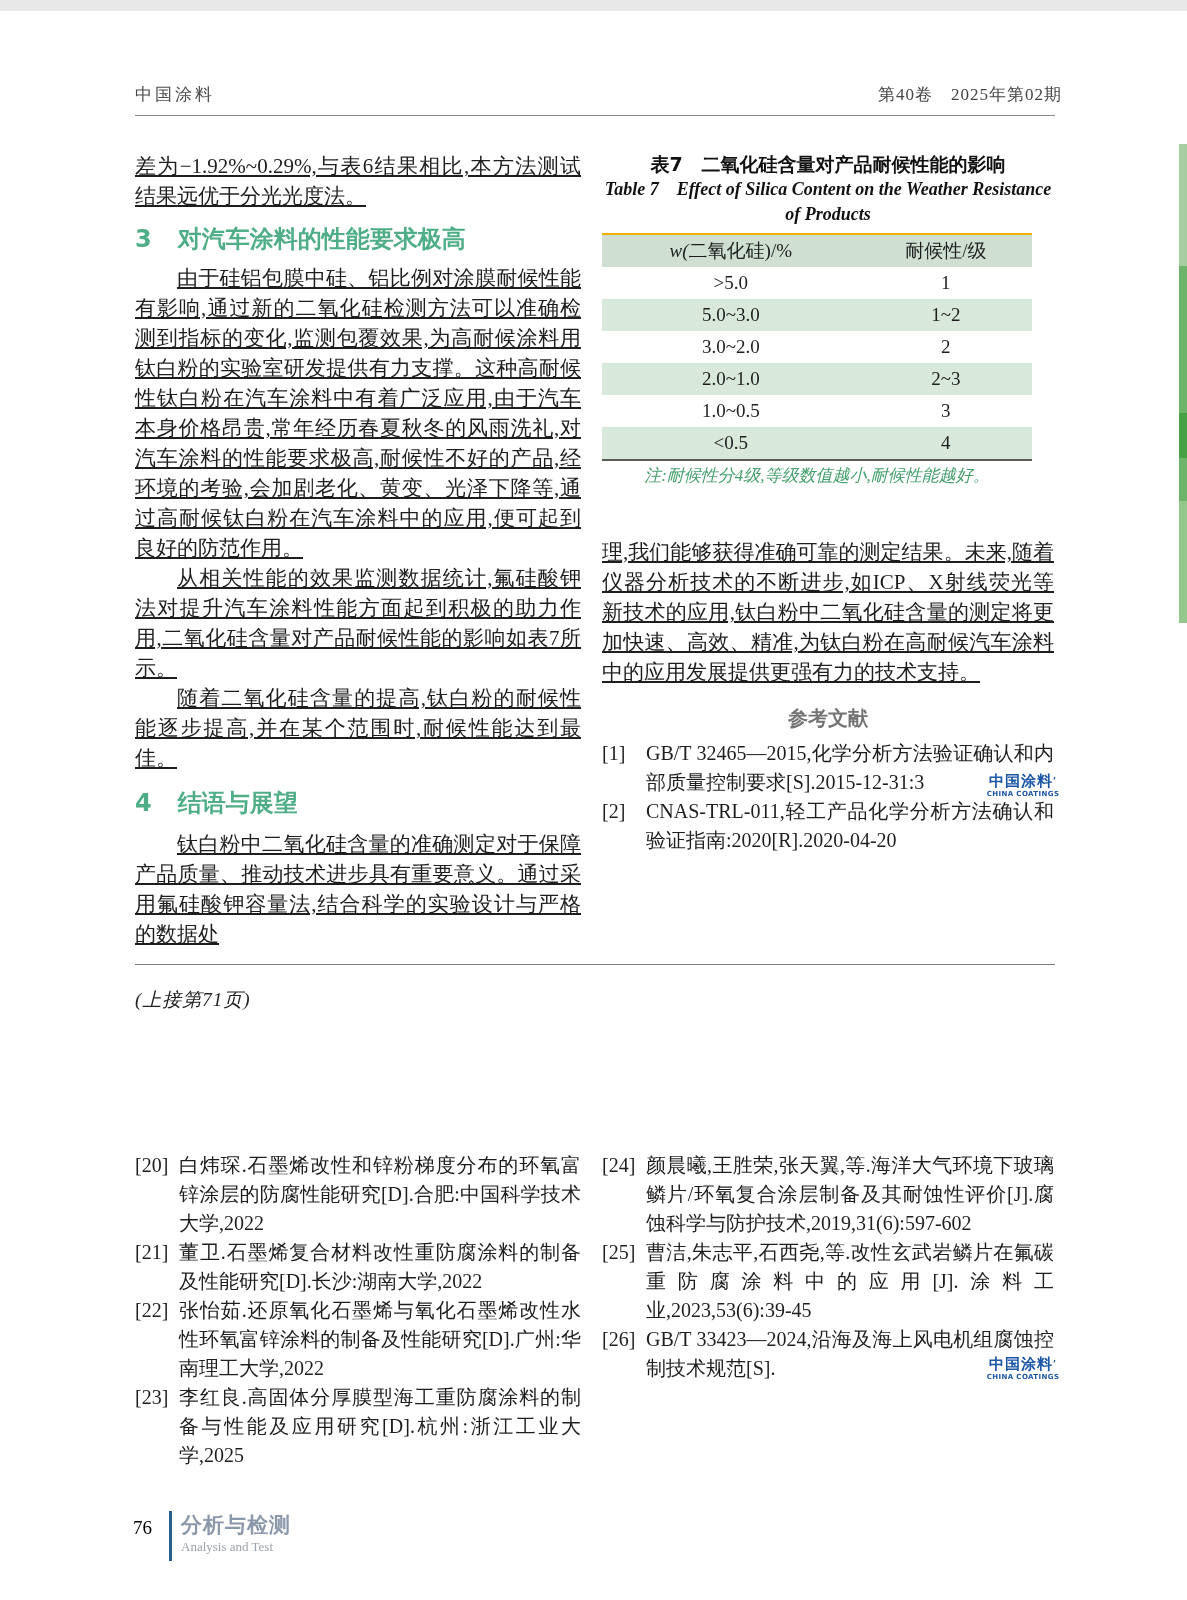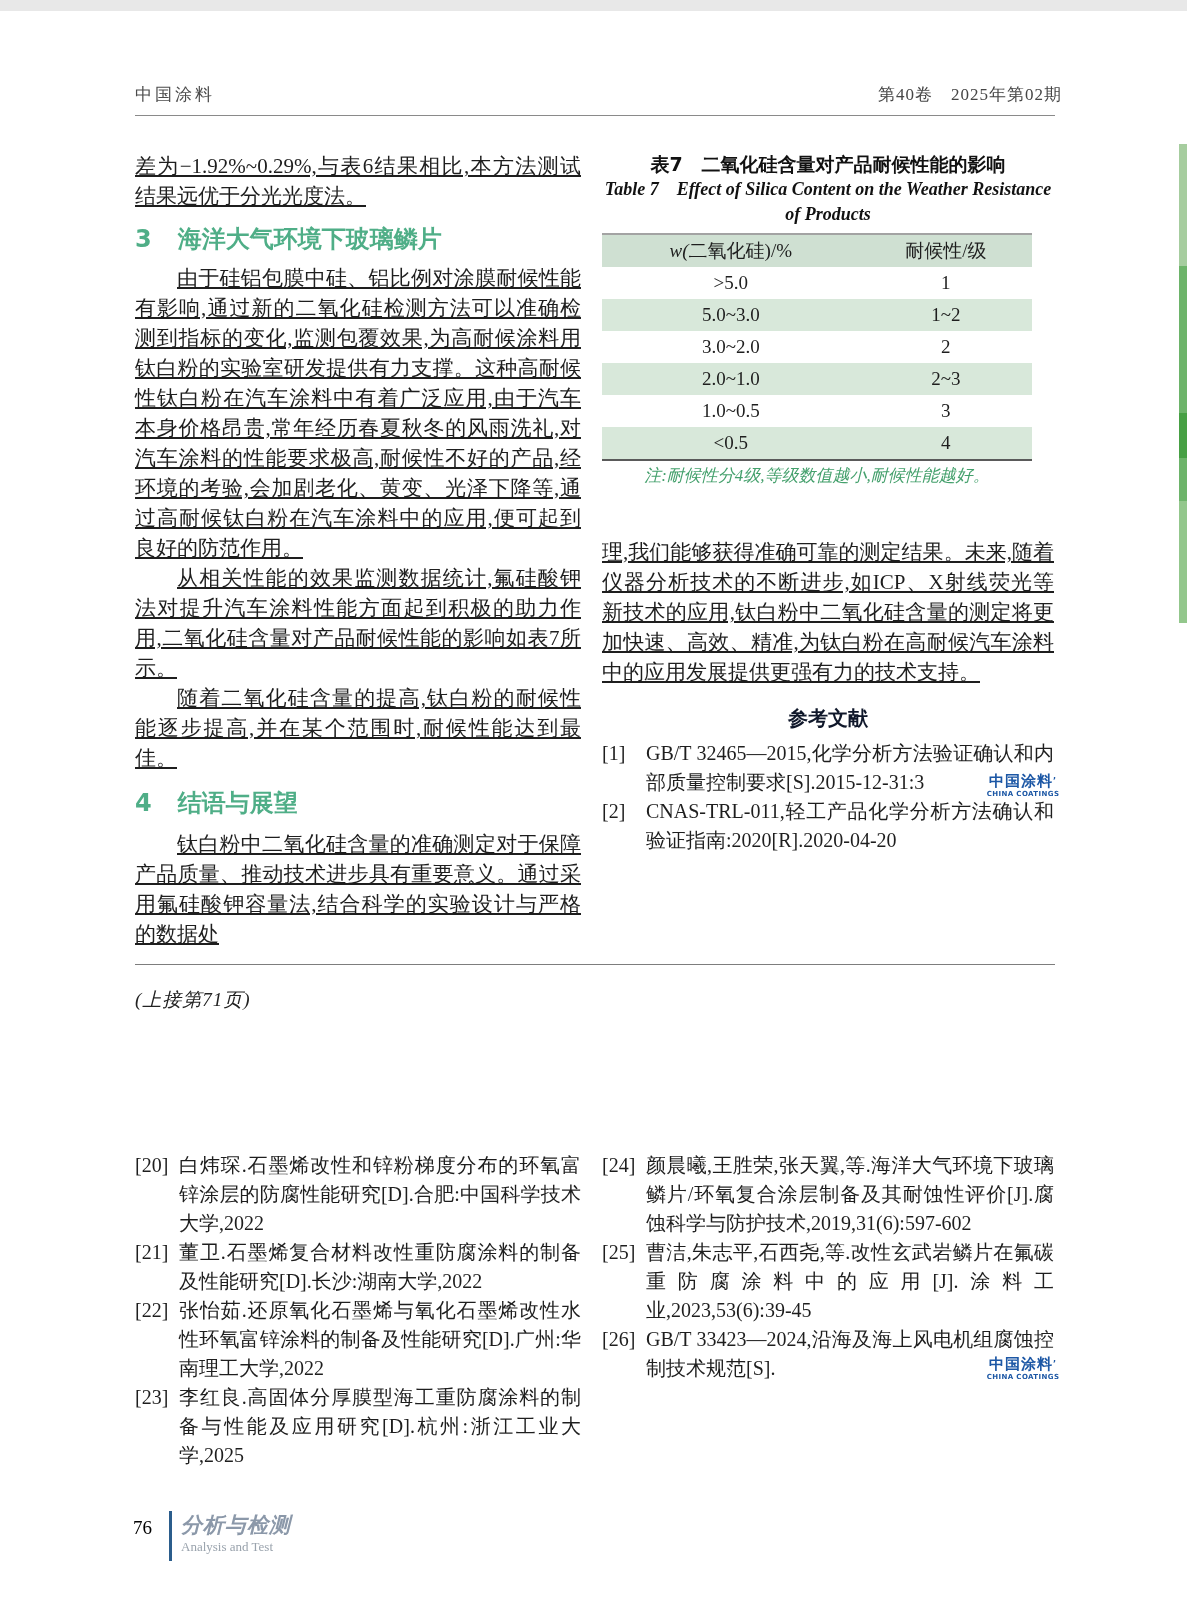--- a/index.html
+++ b/index.html
@@ -23,31 +23,31 @@
   .sec-heading{display:flex;align-items:baseline;gap:26px;
     font-family:"DejaVu Sans","Liberation Sans",sans-serif;font-weight:bold;
     font-size:24px;color:#4fae87;text-align:left;line-height:32px;}
   .sec-heading.first{margin-top:12px;margin-bottom:8px;}
   .sec-heading.second{margin-top:14px;margin-bottom:10px;}
   
   .tbl-caption-zh{font-family:"DejaVu Sans","Liberation Sans",sans-serif;font-weight:bold;
     font-size:19px;text-align:center;line-height:26px;color:#111;}
   .tbl-caption-en{font-weight:bold;font-size:18px;text-align:center;line-height:25px;color:#111;font-style:italic;}
   table.data{width:430px;border-collapse:collapse;margin-top:6px;
-    border-top:2px solid #a3a3a3;border-bottom:2px solid #5a5a5a;
+    border-top:2px solid #eab308;border-bottom:2px solid #5a5a5a;
     font-size:19px;text-align:center;}
   table.data th{background:#cfe0d2;font-weight:normal;height:30px;}
   table.data td{height:28px;}
   table.data th:first-child::first-letter{font-style:italic;}
   tr.band td{background:#d8e8da;}
   .tbl-note{width:430px;text-align:center;font-size:17px;line-height:22px;
     font-style:italic;color:#44a06c;margin-top:4px;}
   
   .refs-heading{font-family:"DejaVu Sans","Liberation Sans",sans-serif;font-weight:bold;
-    font-size:20px;text-align:center;margin-top:16px;margin-bottom:6px;color:#0f172a;}
+    font-size:20px;text-align:center;margin-top:16px;margin-bottom:6px;color:#737373;}
   .ref-item{display:flex;font-size:20px;line-height:29px;text-align:justify;}
   .ref-num{flex:0 0 44px;}
   .ref-text{flex:1;}
   
   .brand-logo{position:absolute;width:80px;text-align:center;
     font-family:"DejaVu Sans","Liberation Sans",sans-serif;color:#1c57a5;}
   .brand-zh{font-size:15px;font-weight:bold;letter-spacing:1px;line-height:17px;}
   .brand-mark{font-size:8px;vertical-align:top;}
   .brand-en{font-size:7px;font-weight:bold;letter-spacing:0.4px;line-height:9px;}
   .logo-1{left:983px;top:762px;}
@@ -58,21 +58,21 @@
     letter-spacing:1px;color:#222;}
   .bottom-refs{position:absolute;top:1140px;width:446px;}
   .bottom-refs.left{left:135px;}
   .bottom-refs.right{left:602px;width:452px;font-family:Liberation Serif, serif;}
   
   .footer{position:absolute;left:133px;top:1498px;height:54px;}
   .page-number{position:absolute;left:0;top:8px;font-size:19px;color:#000000;}
   .footer-bar{position:absolute;left:36px;top:2px;width:3px;height:50px;background:#2b5d8c;}
   .footer-zh{position:absolute;left:48px;top:2px;
     font-family:"DejaVu Sans","Liberation Sans",sans-serif;font-weight:bold;
-    font-size:21px;color:#8b98a9;letter-spacing:1px;white-space:nowrap;font-style:italic;}
+    font-size:21px;color:#8b98a9;letter-spacing:1px;white-space:nowrap;}
   .footer-en{position:absolute;left:48px;top:30px;font-size:13px;color:#9aa3ad;white-space:nowrap;}
   
   .side-accent{position:absolute;right:0;width:15px;}
   .seg1{top:133px;height:122px;background:#a6cd9f;}
   .seg2{top:255px;height:147px;background:#6db46a;}
   .seg3{top:402px;height:45px;background:#47a044;}
   .seg4{top:447px;height:43px;background:#6db46a;}
   .seg5{top:490px;height:122px;background:#93c78c;}
 </style>
 </head>
@@ -83,21 +83,21 @@
   <div class="running-head">
     <span class="journal-name">中国涂料</span>
     <span class="issue-info">第40卷　2025年第02期</span>
   </div>
   <div class="head-rule"></div>
 
   <div class="col col-left">
     <p>差为−1.92%~0.29%,与表6结果相比,本方法测试结果远优于分光光度法。</p>
     <div class="sec-heading first">
       <span>3</span>
-      <span>海洋大气环境下玻璃鳞片</span>
+      <span>对汽车涂料的性能要求极高</span>
     </div>
     <p class="indent">由于硅铝包膜中硅、铝比例对涂膜耐候性能有影响,通过新的二氧化硅检测方法可以准确检测到指标的变化,监测包覆效果,为高耐候涂料用钛白粉的实验室研发提供有力支撑。这种高耐候性钛白粉在汽车涂料中有着广泛应用,由于汽车本身价格昂贵,常年经历春夏秋冬的风雨洗礼,对汽车涂料的性能要求极高,耐候性不好的产品,经环境的考验,会加剧老化、黄变、光泽下降等,通过高耐候钛白粉在汽车涂料中的应用,便可起到良好的防范作用。</p>
     <p class="indent">从相关性能的效果监测数据统计,氟硅酸钾法对提升汽车涂料性能方面起到积极的助力作用,二氧化硅含量对产品耐候性能的影响如表7所示。</p>
     <p class="indent">随着二氧化硅含量的提高,钛白粉的耐候性能逐步提高,并在某个范围时,耐候性能达到最佳。</p>
     <div class="sec-heading second">
       <span>4</span>
       <span>结语与展望</span>
     </div>
     <p class="indent">钛白粉中二氧化硅含量的准确测定对于保障产品质量、推动技术进步具有重要意义。通过采用氟硅酸钾容量法,结合科学的实验设计与严格的数据处</p>
   </div>

